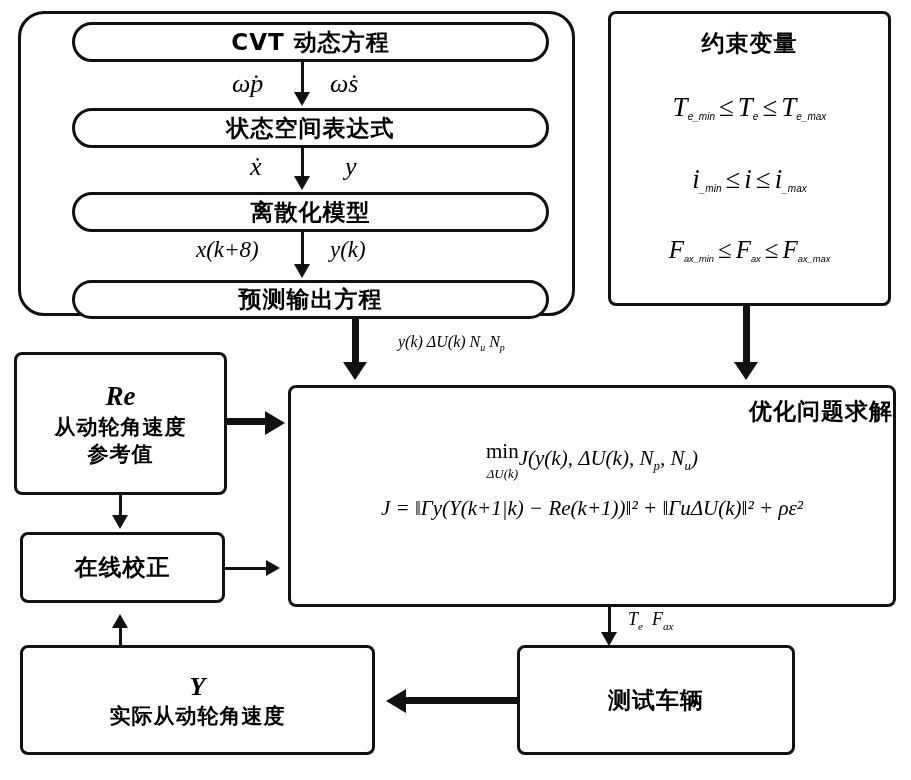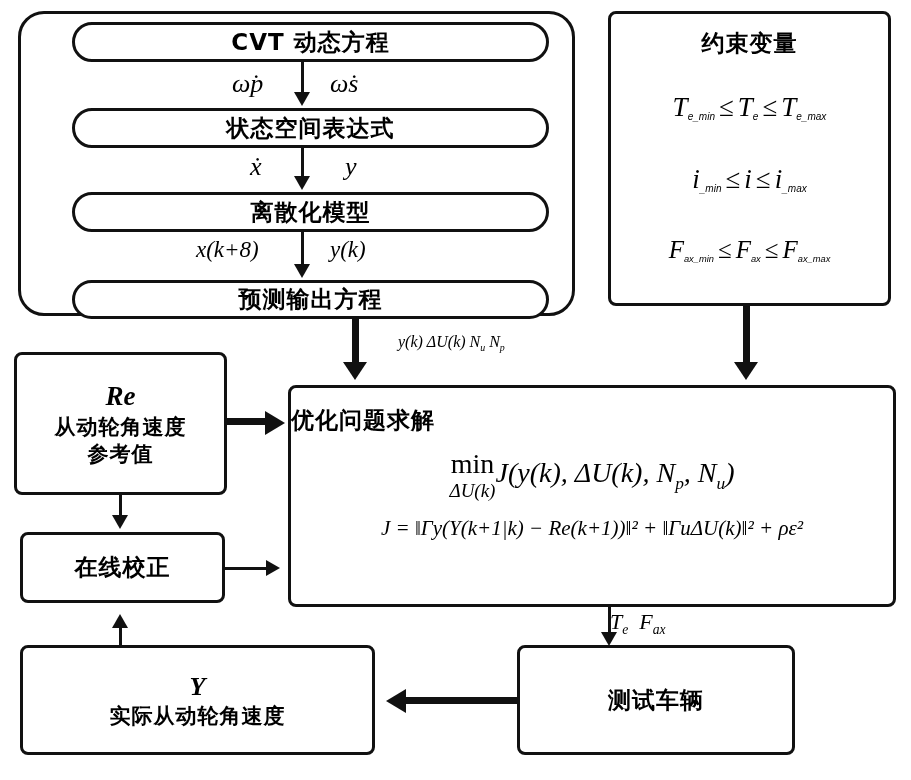--- a/index.html
+++ b/index.html
@@ -57,22 +57,22 @@
 
   
   .cons{
     position:absolute;left:0;right:0;text-align:center;
     font-family:"Liberation Serif","DejaVu Serif",serif;
     font-size:27px;font-style:italic;white-space:nowrap;
   }
   .cons .sm{font-size:.60em;font-style:normal;font-family:Liberation Sans, sans-serif;}
   .cons .op{font-style:normal;padding:0 4px;}
 
-  .minline{font-size:28px;margin-top:40px;}
-  .minsub{font-size:19px;font-family:Liberation Serif, serif;}
+  .minline{font-size:21px;margin-top:40px;}
+  .minsub{font-size:13px;font-family:Liberation Serif, serif;}
   .jline{font-size:21px;white-space:nowrap;}
   .nrm{font-style:normal;}
 </style>
 </head>
 <body>
 
 <div id="stage">
 
   <div class="box grp" style="left:18px;top:11px;width:557px;height:305px;"></div>
 
@@ -132,21 +132,21 @@
     <div class="cons" style="top:150px;">
       <span class="mth">i</span><span class="sm"><sub>_min</sub></span><span class="op">≤</span><span class="mth">i</span><span class="op">≤</span><span class="mth">i</span><span class="sm"><sub>_max</sub></span>
     </div>
 
     <div class="cons" style="top:222px;font-size:25px;">
       <span class="mth">F</span><span class="sm"><sub>ax_min</sub></span><span class="op">≤</span><span class="mth">F</span><span class="sm"><sub>ax</sub></span><span class="op">≤</span><span class="mth">F</span><span class="sm"><sub>ax_max</sub></span>
     </div>
   </div>
 
   <div class="box rbox" style="left:288px;top:385px;width:608px;height:222px;display:block;">
-    <div class="cn t22" style="text-align:left;margin-top:17px;">优化问题求解</div>
+    <div class="cn t22" style="text-align:right;margin-top:8px;">优化问题求解</div>
 
     <div style="text-align:center;margin-top:12px;">
       <span style="display:inline-block;vertical-align:middle;text-align:center;">
         <span class="mthu minline">min</span><br>
         <span class="mth minsub">ΔU(k)</span>
       </span><span class="mth minline" style="vertical-align:middle;"><span>J(y(k), ΔU(k), N</span><sub>p</sub><span>, N</span><sub>u</sub><span>)</span></span>
     </div>
 
     <div class="mth jline" style="text-align:center;margin-top:14px;">J = ‖Γy(Y(k+1|k) − Re(k+1))‖² + ‖ΓuΔU(k)‖² + ρε²</div>
   </div>
@@ -191,20 +191,20 @@
       <span class="cn t20">实际从动轮角速度</span>
     </div>
   </div>
 
   <div class="box rbox" style="left:517px;top:645px;width:278px;height:110px;">
     <span class="cn t22">测试车辆</span>
   </div>
 
   <div class="vline" style="left:608px;top:607px;height:30px;"></div>
   <div class="arrow-d" style="left:601px;top:632px;"></div>
-  <div class="lbl mth" style="left:610px;top:609px;font-size:22px;">
+  <div class="lbl mth" style="left:628px;top:609px;font-size:18px;">
     T<sub>e</sub> &nbsp;F<sub>ax</sub>
   </div>
 
   <div class="hthick" style="left:405px;top:697px;width:112px;"></div>
   <div class="arrow-l big" style="left:386px;top:689px;"></div>
 
 </div>
 
 </body></html>

